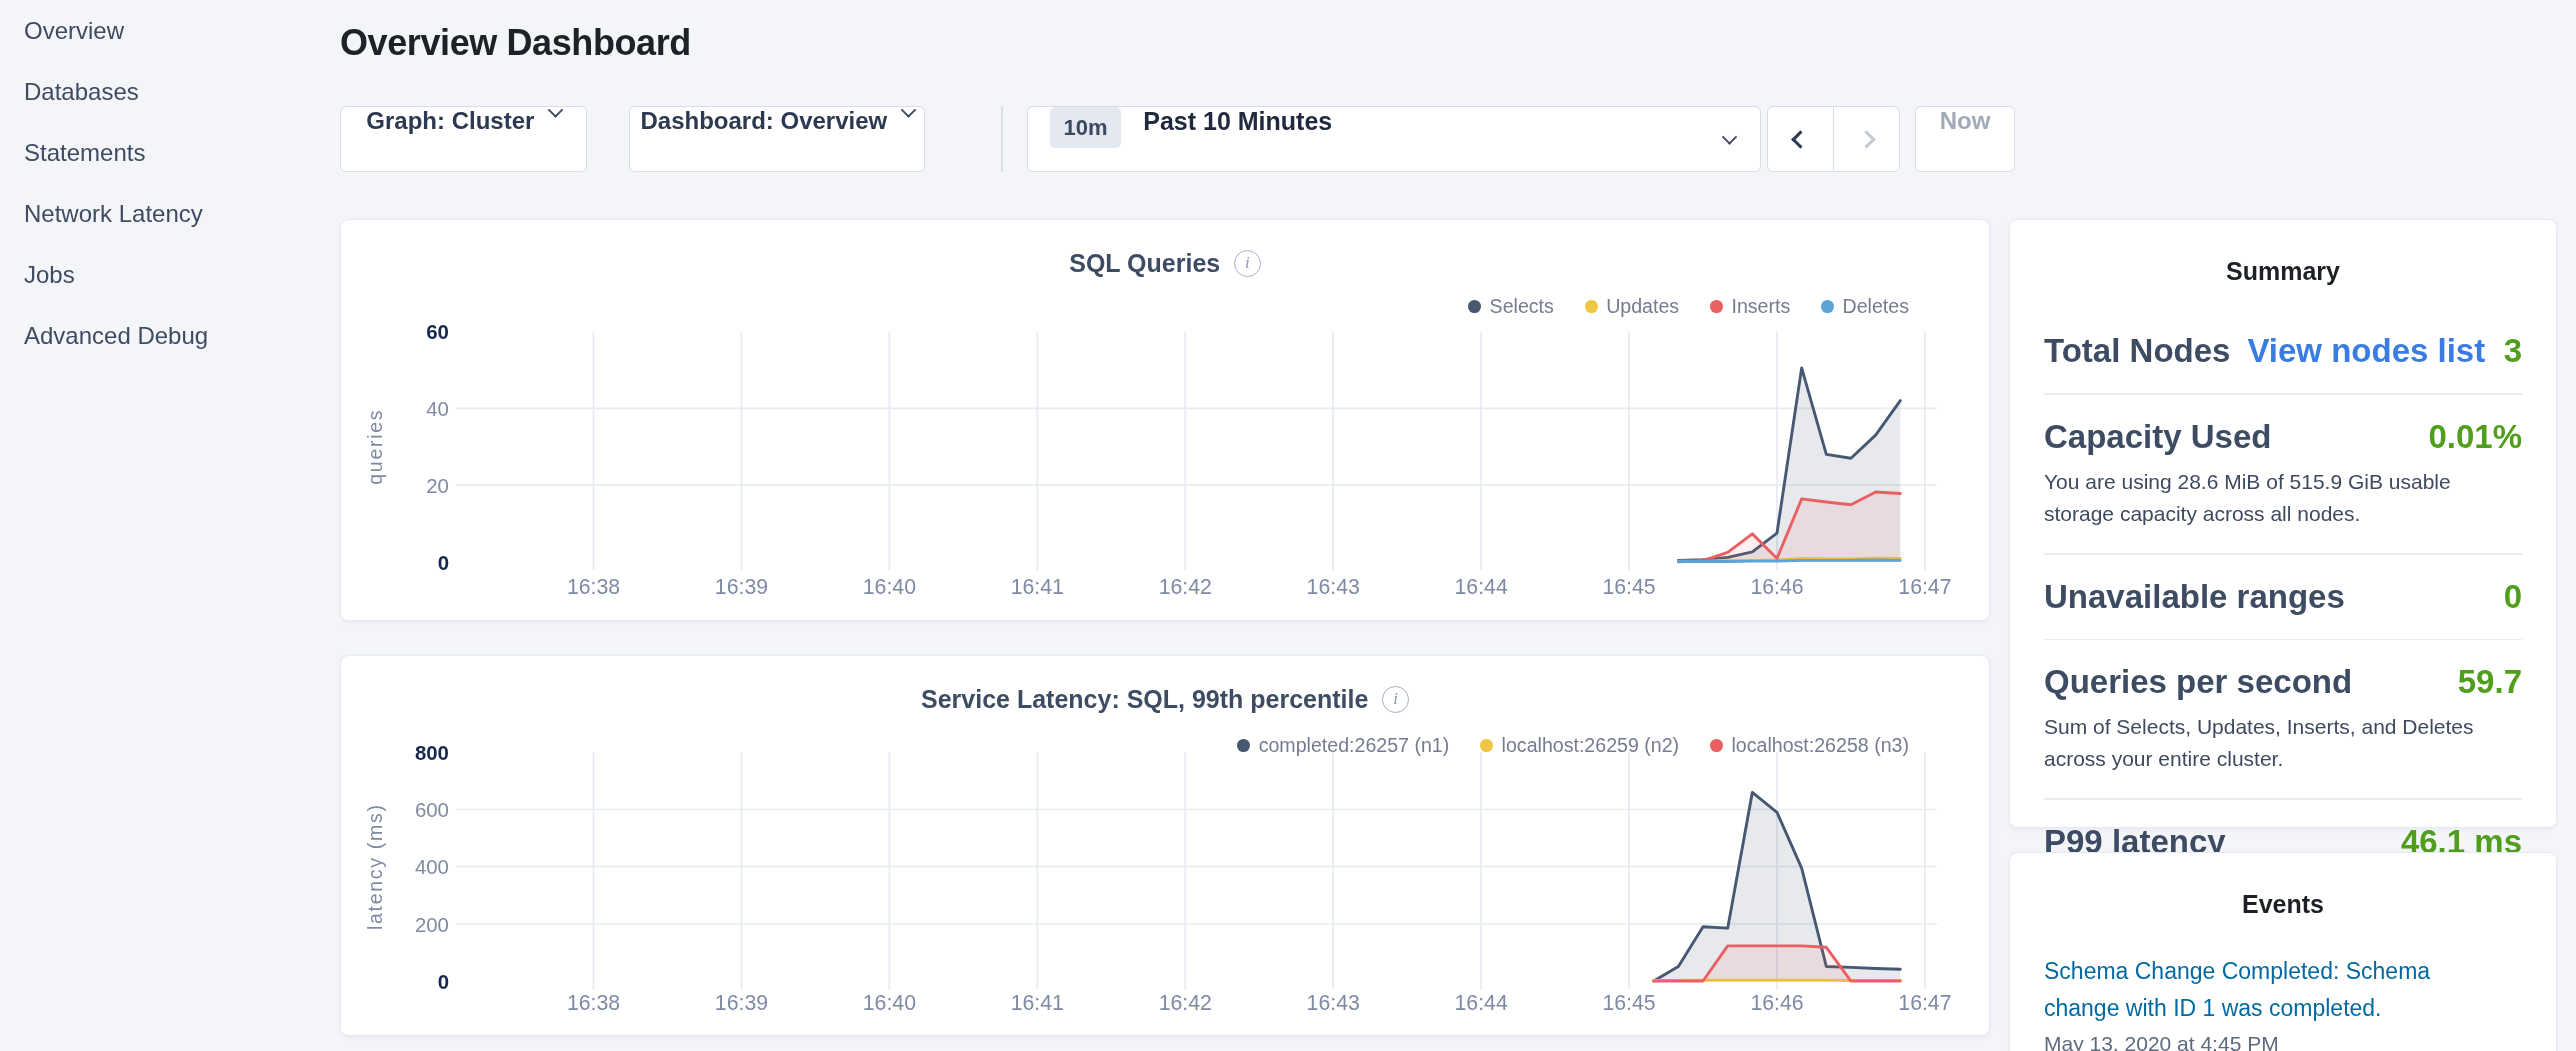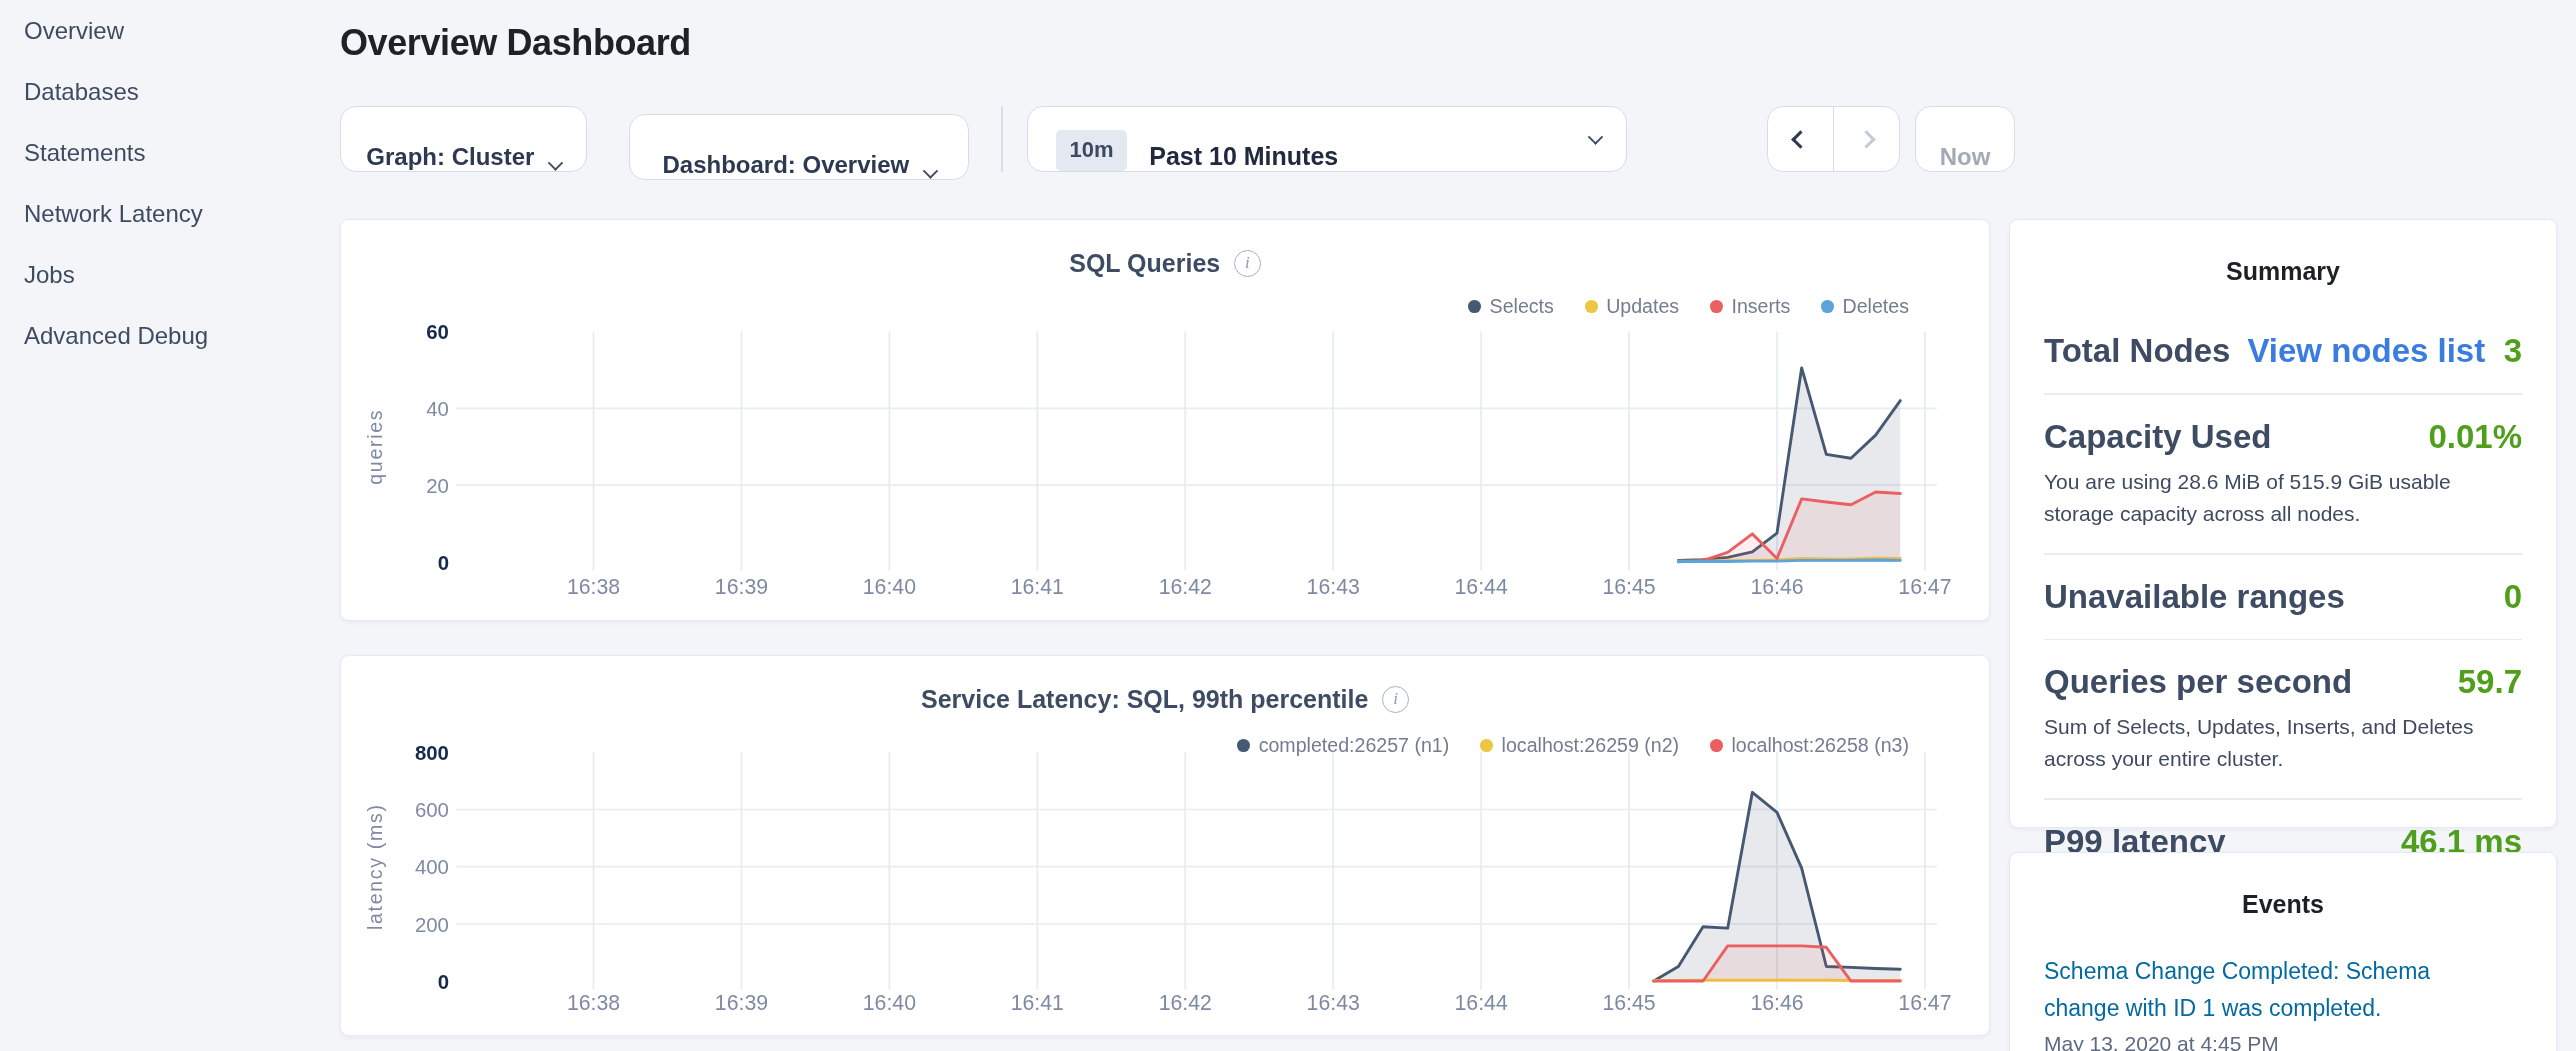--- a/index.html
+++ b/index.html
@@ -9,27 +9,27 @@
     background:#f3f5f9;
     font-family:"Liberation Sans", sans-serif;
     color:#3e4c63;
   }
   
   .sidebar { position:absolute; left:0; top:0; width:340px; height:100%; }
   .nav-item { height:61px; line-height:61px; padding-left:24px; font-size:24px; color:#3f4b61; cursor:pointer; }
   .nav-item.active { color:#3b7ce2; font-weight:bold; }
   
   .page-title { position:absolute; left:340px; top:22px; font-size:36px; font-weight:bold; color:#1e2228; letter-spacing:-0.4px; }
-  .ctrl { position:absolute; top:106px; height:66px; background:#fff; border:1.7px solid #d7dde6; border-radius:16px; display:flex; align-items:flex-end; }
+  .ctrl { position:absolute; top:106px; height:66px; background:#fff; border:1.7px solid #d7dde6; border-radius:6px; display:flex; align-items:flex-start; }
   .dd { justify-content:center; gap:15.3px; font-size:24px; font-weight:bold; color:#2d3950; cursor:pointer; }
   #dd-graph { left:340px; width:247px; }
-  #dd-dashboard { left:629px; width:340px;margin-top:8px; }
+  #dd-dashboard { left:629px; width:296px; }
   .chev-down { display:inline-block; width:11px; height:11px; border-right:2.6px solid #3e4c63; border-bottom:2.6px solid #3e4c63; transform:rotate(45deg) translate(-1.7px,-1.7px); }
   .vdiv { position:absolute; left:1001px; top:106px; width:1.7px; height:66px; background:#d9dee7; }
-  #timebox { left:1027px; width:600px; padding:0 28px; cursor:pointer; }
+  #timebox { left:1027px; width:734px; padding:0 22px; cursor:pointer; }
   .time-badge { background:#e4e9f1; border-radius:5.1px; padding:7.7px 13.6px; font-size:22px; font-weight:bold; color:#3c4961; }
   .time-label { margin-left:22px; font-size:25px; font-weight:bold; color:#20293e; }
   #timebox .chev-down { position:absolute; right:25.5px; top:27px; border-width:2.1px; }
   #pager { left:1767px; width:133px; padding:0; }
   .pager-cell { width:50%; height:100%; display:flex; align-items:center; justify-content:center; cursor:pointer; }
   .pager-sep { width:1.7px; height:100%; background:#d7dde6; }
   .chev { width:12.8px; height:12.8px; }
   .chev.left  { border-left:3.8px solid #2d3950; border-bottom:3.8px solid #2d3950; transform:rotate(45deg); }
   .chev.right { border-right:3.8px solid #c3cad6; border-bottom:3.8px solid #c3cad6; transform:rotate(-45deg); }
   #now-btn { left:1915px; width:100px; justify-content:center; font-size:24px; font-weight:bold; color:#a2aab8; cursor:default; }

